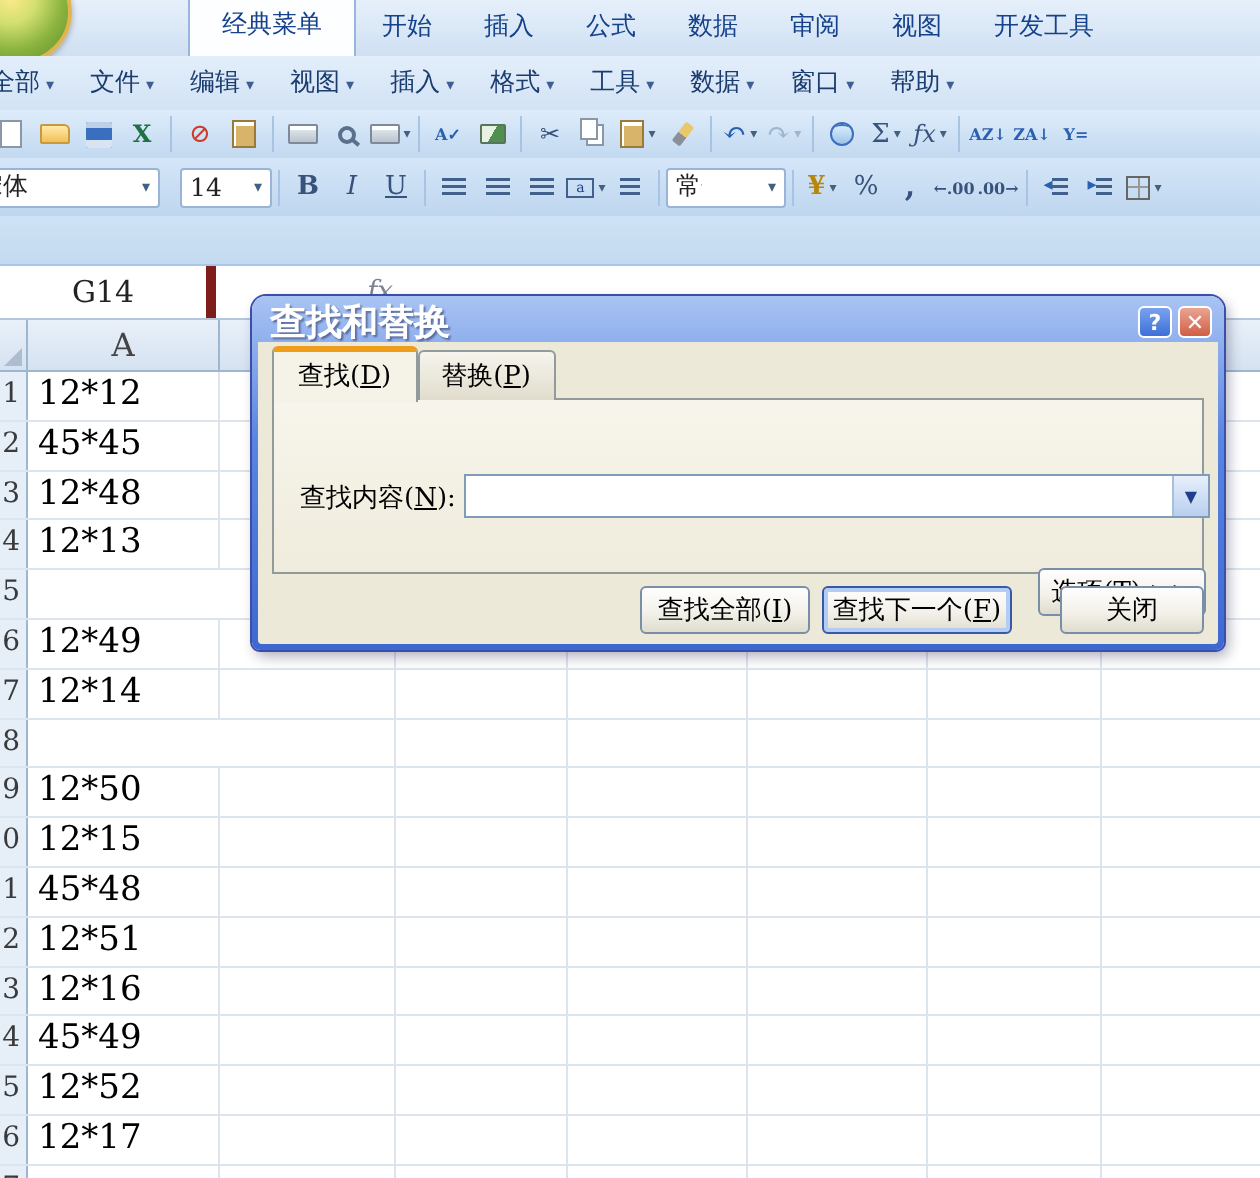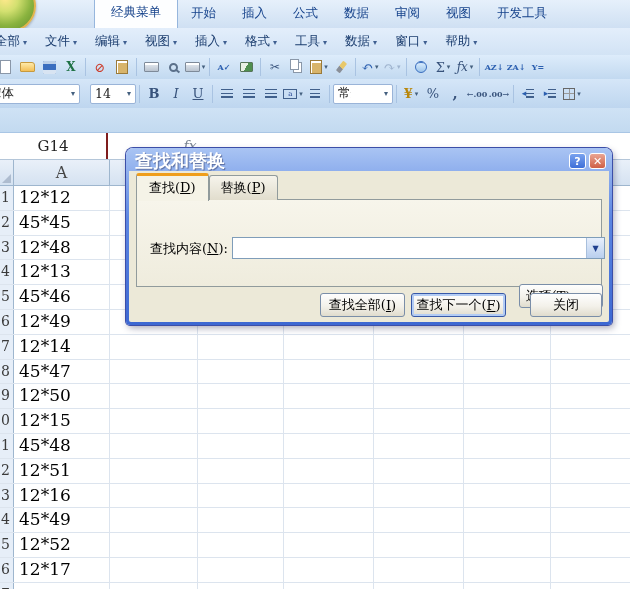--- a/index.html
+++ b/index.html
@@ -76,21 +76,21 @@
   #font-combo { margin-left:-18px; width:96px; }
   #size-combo { margin-left:10px; width:46px; }
   #numfmt-combo { width:60px;gap:29px; }
 
   
   #lower-strip { left:0; top:108px; width:630px; height:25px;
     background:linear-gradient(180deg,#cfe2f5,#c3daf0); border-bottom:1px solid #a9c6e5; }
   #formula-bar { left:0; top:133px; width:630px; height:27px; background:#fff;
     border-bottom:1px solid #b4c6d9; }
   #name-box { position:absolute; left:0; top:0; width:108px; height:26px;
-    border-right:2px solid #7f1d1d; display:flex; align-items:center; justify-content:center;
+    border-right:5px solid #7f1d1d; display:flex; align-items:center; justify-content:center;
     font-size:15px; color:#222; background:#fff; }
   #fx-button { position:absolute; left:178px; top:3px; width:24px; height:20px; display:flex;
     align-items:center; justify-content:center; font-style:italic; font-size:14px; color:#7a8592; }
 
   
   #sheet { left:0; top:160px; width:630px; height:429px; background:#fff; }
   #col-headers { position:absolute; left:0; top:0; width:630px; height:26px;
     background:linear-gradient(180deg,#e9f0f9,#d5e2f1); border-bottom:1px solid #9eb6ce; }
   #select-all { position:absolute; left:0; top:0; width:14px; height:25px;
     border-right:1px solid #9eb6ce; }
@@ -382,39 +382,37 @@
     <div class="row">
         <div class="rn">
           <span>4</span>
         </div>
         <div class="c-a">12*13</div>
       </div>
     <div class="row">
         <div class="rn">
           <span>5</span>
         </div>
-        <div class="c-a">45*46</div>
       </div>
     <div class="row">
         <div class="rn">
           <span>6</span>
         </div>
         <div class="c-a">12*49</div>
       </div>
     <div class="row">
         <div class="rn">
           <span>7</span>
         </div>
         <div class="c-a">12*14</div>
       </div>
     <div class="row">
         <div class="rn">
           <span>8</span>
         </div>
-        <div class="c-a">45*47</div>
       </div>
     <div class="row">
         <div class="rn">
           <span>9</span>
         </div>
         <div class="c-a">12*50</div>
       </div>
     <div class="row">
         <div class="rn">
           <span>10</span>

